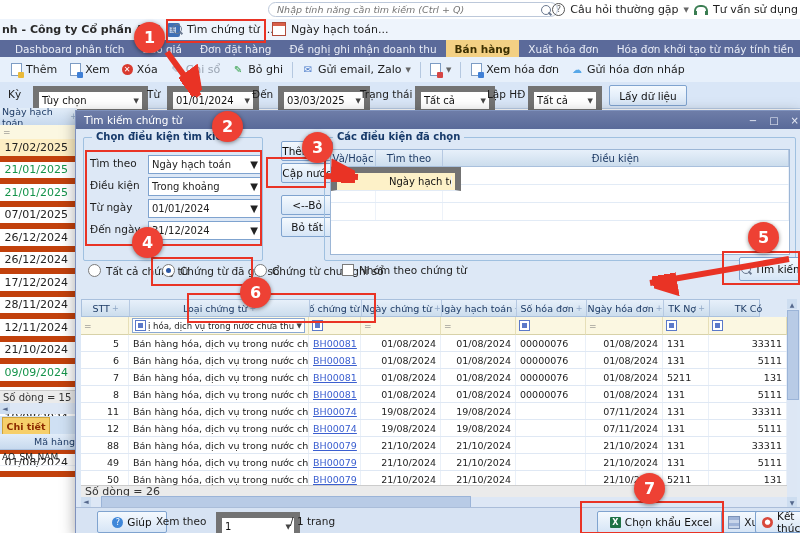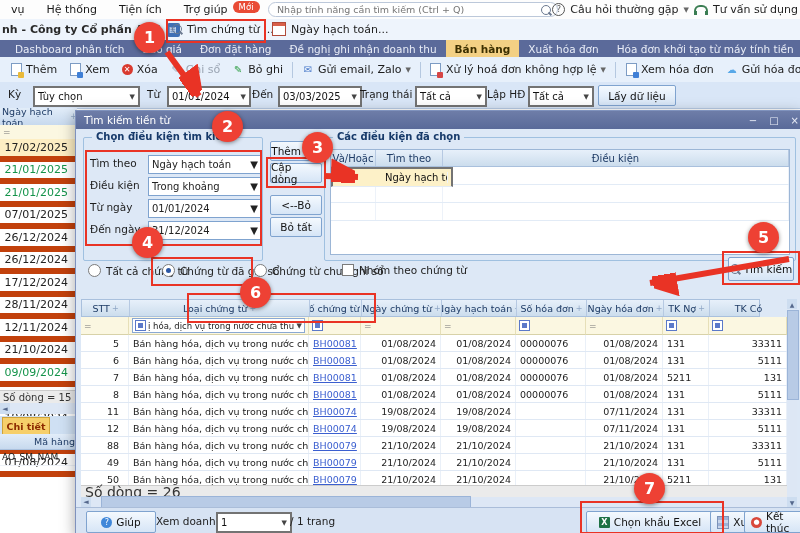--- a/index.html
+++ b/index.html
@@ -6,21 +6,21 @@
   .screen{position:relative;width:800px;height:533px;overflow:hidden;background:#fff;
     font-family:"DejaVu Sans","Liberation Sans",sans-serif;font-size:11px;color:#222;}
   .abs{position:absolute;}
   
   .menubar{left:0;top:0;width:800px;height:19px;background:#fdfdfd;border-bottom:1px solid #e3e8ef;
     display:flex;align-items:center;}
   .menu-item{padding:0 11px;color:#1a1a1a;font-size:11px;white-space:nowrap;}
   .badge{background:#e94b35;color:#fff;font-size:8.5px;padding:1px 6px;border-radius:7px;margin-left:-6px;margin-top:-6px;}
   .searchbox{position:absolute;left:268px;top:2px;width:276px;height:13px;border:1px solid #bcc8da;border-radius:8px;
     background:#fff;display:flex;align-items:center;padding:0 6px;}
-  .searchbox input{border:none;outline:none;flex:1;font-size:9.5px;color:#8c95a3;
+  .searchbox input{border:none;outline:none;flex:1;font-style:italic;font-size:9.5px;color:#8c95a3;
     font-family:"DejaVu Sans",sans-serif;background:transparent;}
   .ic-search{width:8px;height:8px;border:1.5px solid #6b7990;border-radius:50%;position:relative;flex:none;}
   .ic-search::after{content:'';position:absolute;width:1.5px;height:4px;background:#6b7990;left:7px;top:6px;transform:rotate(-45deg);}
   .help-circle{width:11px;height:11px;border:1px solid #555;border-radius:50%;font-size:8px;display:flex;
     align-items:center;justify-content:center;color:#555;flex:none;}
   .topright{position:absolute;right:2px;top:0;height:19px;display:flex;align-items:center;gap:5px;white-space:nowrap;}
   .caret{font-size:7px;color:#666;}
   .ic-headset{width:10px;height:7px;border:2px solid #3a7d52;border-bottom:none;border-radius:6px 6px 0 0;position:relative;flex:none;}
   .ic-headset::before,.ic-headset::after{content:'';position:absolute;width:3px;height:4px;background:#3a7d52;top:4px;}
   .ic-headset::before{left:-2px}.ic-headset::after{right:-2px}
@@ -50,25 +50,25 @@
   .ti-doc.view::after{background:#3f7fd6;}
   .ti-doc.red::after{background:#d64545;}
   .ti-del{color:#fff;background:#d93a2f;border-radius:50%;width:11px;height:11px;font-size:8px;font-weight:bold;}
   .ti-pen{color:#9aa4b2;}.ti-pen.g{color:#2f9e44;}
   .ti-mail{color:#4a79c9;}
   .ti-cloud{color:#58a8e8;}
   .ti-helpb{background:#3f87d9;color:#fff;border-radius:50%;width:11px;height:11px;font-size:8px;}
   
   .filterbar{left:0;top:82px;width:800px;height:26px;background:#d9e6f7;border-bottom:1px solid #b9cce6;}
   .flabel{position:absolute;top:6px;font-size:10.5px;color:#1c1c1c;white-space:nowrap;}
-  .sel{position:absolute;height:17px;background:#fff;border:2px solid #737373;display:flex;align-items:center;
+  .sel{position:absolute;height:17px;background:#fff;border:6px solid #737373;display:flex;align-items:center;
     justify-content:space-between;padding:0 3px;font-size:10px;color:#111;}
   .sel .cv{font-size:7px;color:#444;margin-left:3px;}
   .btn{background:linear-gradient(#f4f9fe,#d6e5f6);border:1px solid #7fa3cf;border-radius:2px;display:flex;
-    align-items:center;justify-content:center;font-size:10.5px;color:#111;gap:4px;}
+    align-items:center;justify-content:center;font-size:10.5px;color:#111;gap:4px;margin-left:11px;}
   
   .leftpanel{left:0;top:108px;width:76px;height:425px;background:#fff;border-right:1px solid #b9cce6;}
   .lp-head{left:0;top:0;width:75px;height:17px;background:linear-gradient(#e2edf9,#c7d9ee);border-bottom:1px solid #a9c0dd;
     font-size:9.5px;color:#1f3c66;display:flex;align-items:center;padding-left:2px;gap:2px;}
   .pin{color:#8fa6c5;font-size:8px;}
   .lp-filter{left:0;top:17px;width:75px;height:14px;background:#fbf7e1;border-bottom:1px solid #ddd6ae;
     font-size:9px;color:#777;padding-left:3px;display:flex;align-items:center;}
   .srows{left:0;top:31px;width:75px;}
   .srow{height:16.5px;display:flex;align-items:center;justify-content:flex-end;padding-right:7px;
     font-size:11px;border-bottom:6px solid #c2410c;color:#222;}
@@ -122,21 +122,21 @@
   .fsq::after{content:'';width:5px;height:5px;background:#5b79c9;}
   .fdrop{flex:1;height:13px;background:#fff;border:1px solid #8aa8d2;display:flex;align-items:center;gap:2px;
     padding:0 2px;font-size:8.5px;color:#222;overflow:hidden;white-space:nowrap;}
   .rbody{position:absolute;left:5px;top:224px;width:706px;height:150px;overflow:hidden;background:#fff;}
   .rrow{height:16px;font-size:9.5px;border-bottom:1px solid #dfe8f4;background:#fff;}
   .rrow div{display:flex;align-items:center;padding:0 4px;border-right:1px solid #eaf0f8;overflow:hidden;white-space:nowrap;}
   .c-num{justify-content:flex-end!important;padding-right:9px!important;}
   .c-date{justify-content:flex-end!important;}
   .lnk{color:#3b5fd0;text-decoration:underline;}
   .rcount{position:absolute;left:5px;top:374px;width:706px;height:12px;background:#ebebeb;border-top:1px solid #ccc;
-    font-size:14px;color:#333;display:flex;align-items:center;padding-left:4px;box-sizing:border-box;}
+    font-size:11px;color:#333;display:flex;align-items:center;padding-left:4px;box-sizing:border-box;}
   .hscroll{position:absolute;left:5px;top:386px;width:706px;height:10px;background:#dde7f5;display:flex;align-items:center;}
   .hthumb{width:368px;height:10px;background:#b8cbe6;border:1px solid #9bb4d8;margin-left:10px;}
   .vscroll{position:absolute;left:711px;top:188px;width:10px;height:208px;background:#dde7f5;}
   .vthumb{position:absolute;left:0;top:11px;width:10px;height:88px;background:#b8cbe6;border:1px solid #9bb4d8;}
   .varrow{position:absolute;left:0;width:10px;height:10px;background:#cdddf0;color:#55688c;font-size:6px;
     display:flex;align-items:center;justify-content:center;}
   .dfoot{position:absolute;left:0;top:396px;width:725px;height:27px;background:#d7e3f3;border-top:1px solid #aabdd9;}
   .fb{position:absolute;top:3px;height:20px;padding:0 6px;}
   .xl-ic{width:11px;height:11px;background:#1e7145;color:#fff;font-size:8px;font-weight:bold;display:flex;
     align-items:center;justify-content:center;border-radius:1px;flex:none;}
@@ -148,27 +148,20 @@
   .rb{position:absolute;z-index:45;border:2px solid #e93325;pointer-events:none;}
   .co{position:absolute;z-index:50;width:31px;height:31px;border-radius:50%;background:#ee4134;color:#fff;
     font-weight:bold;font-size:16px;display:flex;align-items:center;justify-content:center;
     box-shadow:0 1px 4px rgba(0,0,0,.45);}
 </style>
 </head>
 <body>
 
 <div class="screen">
 
-  <div class="abs menubar">
-    <div class="menu-item">vụ</div>
-    <div class="menu-item">Hệ thống</div>
-    <div class="menu-item">Tiện ích</div>
-    <div class="menu-item">Trợ giúp</div>
-    <div class="badge">Mới</div>
-  </div>
   <div class="searchbox">
     <input placeholder="Nhập tính năng cần tìm kiếm (Ctrl + Q)" style="">
     <span class="ic-search"></span>
   </div>
   <div class="topright">
     <span class="help-circle">?</span>
     <span>Câu hỏi thường gặp</span>
     <span class="caret">▼</span>
     <span class="ic-headset"></span>
     <span>Tư vấn sử dụng</span>
@@ -227,21 +220,20 @@
     <div class="tbtn">
         <span class="ti ti-mail">✉</span>
         <span>Gửi email, Zalo</span>
         <span class="caret">▼</span>
       </div>
     <div class="tdiv"></div>
     <div class="tbtn">
         <span class="ti">
           <span class="ti-doc red"></span>
         </span>
-        <span>Xử lý hoá đơn không hợp lệ</span>
         <span class="caret">▼</span>
       </div>
     <div class="tdiv"></div>
     <div class="tbtn">
         <span class="ti">
           <span class="ti-doc view"></span>
         </span>
         <span>Xem hóa đơn</span>
       </div>
     <div class="tbtn">
@@ -312,21 +304,21 @@
     </div>
     <div class="abs lp-strip">
       <div class="lp-tab">Chi tiết</div>
     </div>
     <div class="abs lp-codehead">Mã hàng</div>
     <div class="abs lp-code">AO_SM_NAM</div>
   </div>
 
   <div class="abs dialog">
     <div class="abs dlg-title">
-      <span>Tìm kiếm tiền từ</span>
+      <span>Tìm kiếm chứng từ</span>
       <div class="winbtns">
         <span>−</span>
         <span>□</span>
         <span>×</span>
       </div>
     </div>
 
     <div class="grp" style="left:7px;top:26px;width:178px;height:122px">
       <div class="grp-label">Chọn điều kiện tìm kiếm</div>
     </div>
@@ -345,21 +337,21 @@
         <span>01/01/2024</span>
         <span class="cv">▼</span>
       </div>
     <span class="frow-label" style="left:14px;top:112px">Đến ngày</span>
     <div class="fsel" style="left:72px;top:110px">
         <span>31/12/2024</span>
         <span class="cv">▼</span>
       </div>
 
     <div class="btn midbtn" style="left:194px;top:30px">Thêm --&gt;</div>
-    <div class="btn midbtn" style="left:194px;top:52px">Cập dòng</div>
+    <div class="btn midbtn" style="left:194px;top:52px">Cập nước</div>
     <div class="btn midbtn" style="left:194px;top:84px">&lt;--Bỏ</div>
     <div class="btn midbtn" style="left:194px;top:106px">Bỏ tất</div>
 
     <div class="grp" style="left:248px;top:26px;width:470px;height:122px">
       <div class="grp-label">Các điều kiện đã chọn</div>
     </div>
     <div class="ctable">
       <div class="chead">
         <div>Và/Hoặc</div>
         <div>Tìm theo</div>
@@ -607,21 +599,21 @@
       <span class="varrow" style="top:0">▲</span>
       <span class="vthumb"></span>
       <span class="varrow" style="top:198px">▼</span>
     </div>
 
     <div class="dfoot">
       <div class="btn fb" style="left:10px;width:56px">
         <span class="ti ti-helpb">?</span>
           <span>Giúp</span>
       </div>
-      <span class="abs" style="left:80px;top:7px;font-size:10.5px">Xem doanh</span>
+      <span class="abs" style="left:80px;top:7px;font-size:10.5px">Xem theo</span>
       <div class="sel" style="left:140px;top:4px;width:66px">
           <span>1</span>
           <span class="cv">▼</span>
         </div>
       <span class="abs" style="left:214px;top:7px;font-size:10.5px">/ 1 trang</span>
       <div class="btn fb" style="left:510px;width:114px">
         <span class="xl-ic">X</span>
           <span>Chọn khẩu Excel</span>
       </div>
       <div class="btn fb" style="left:634px;width:70px">

